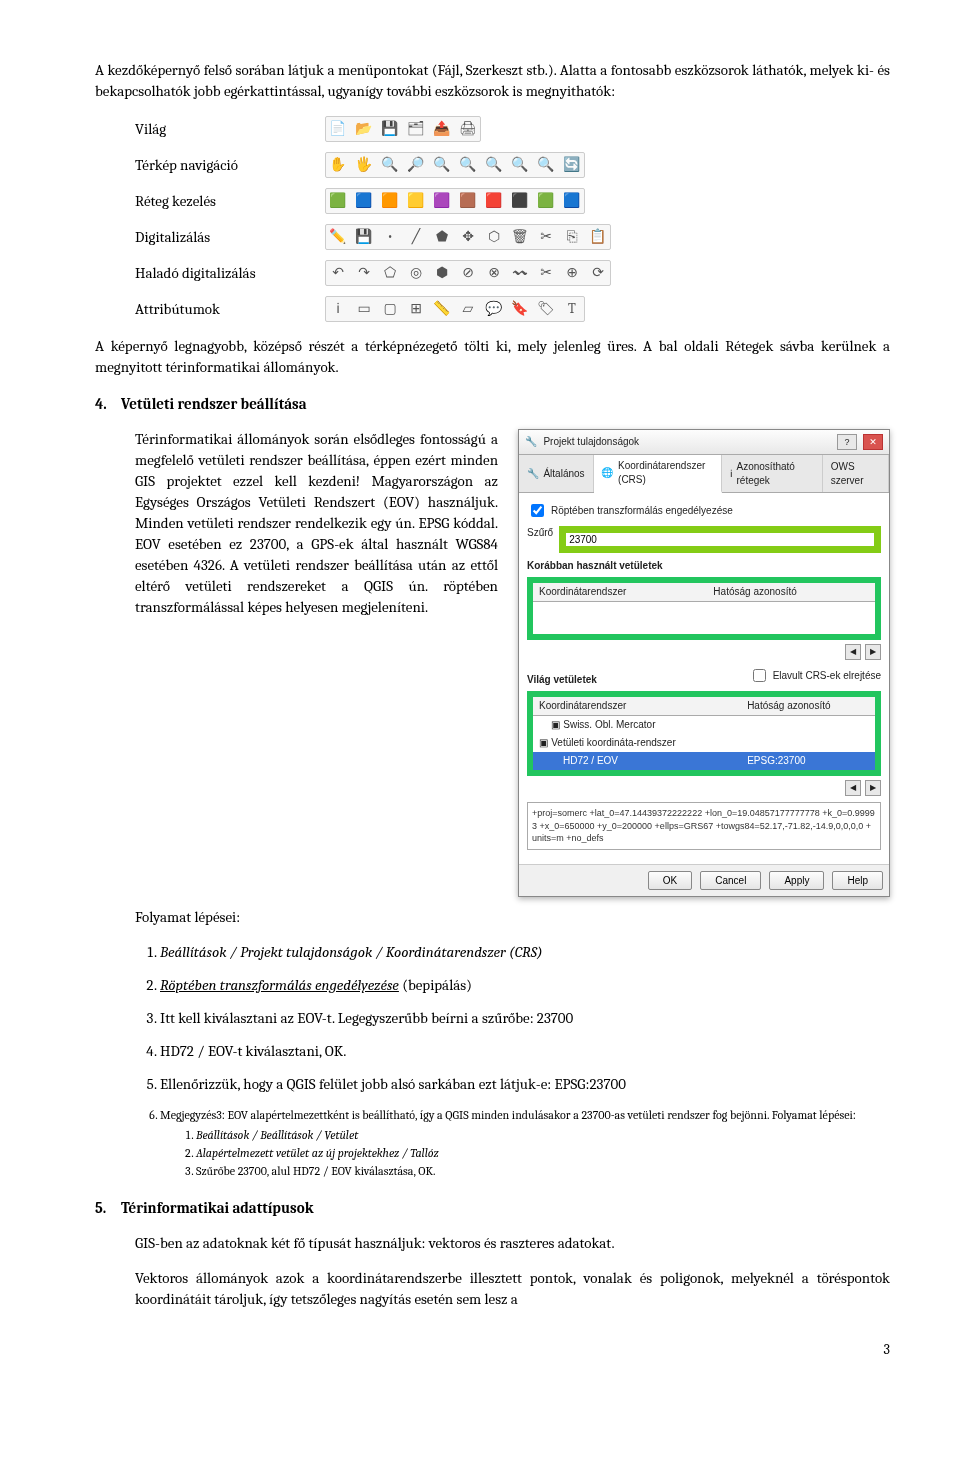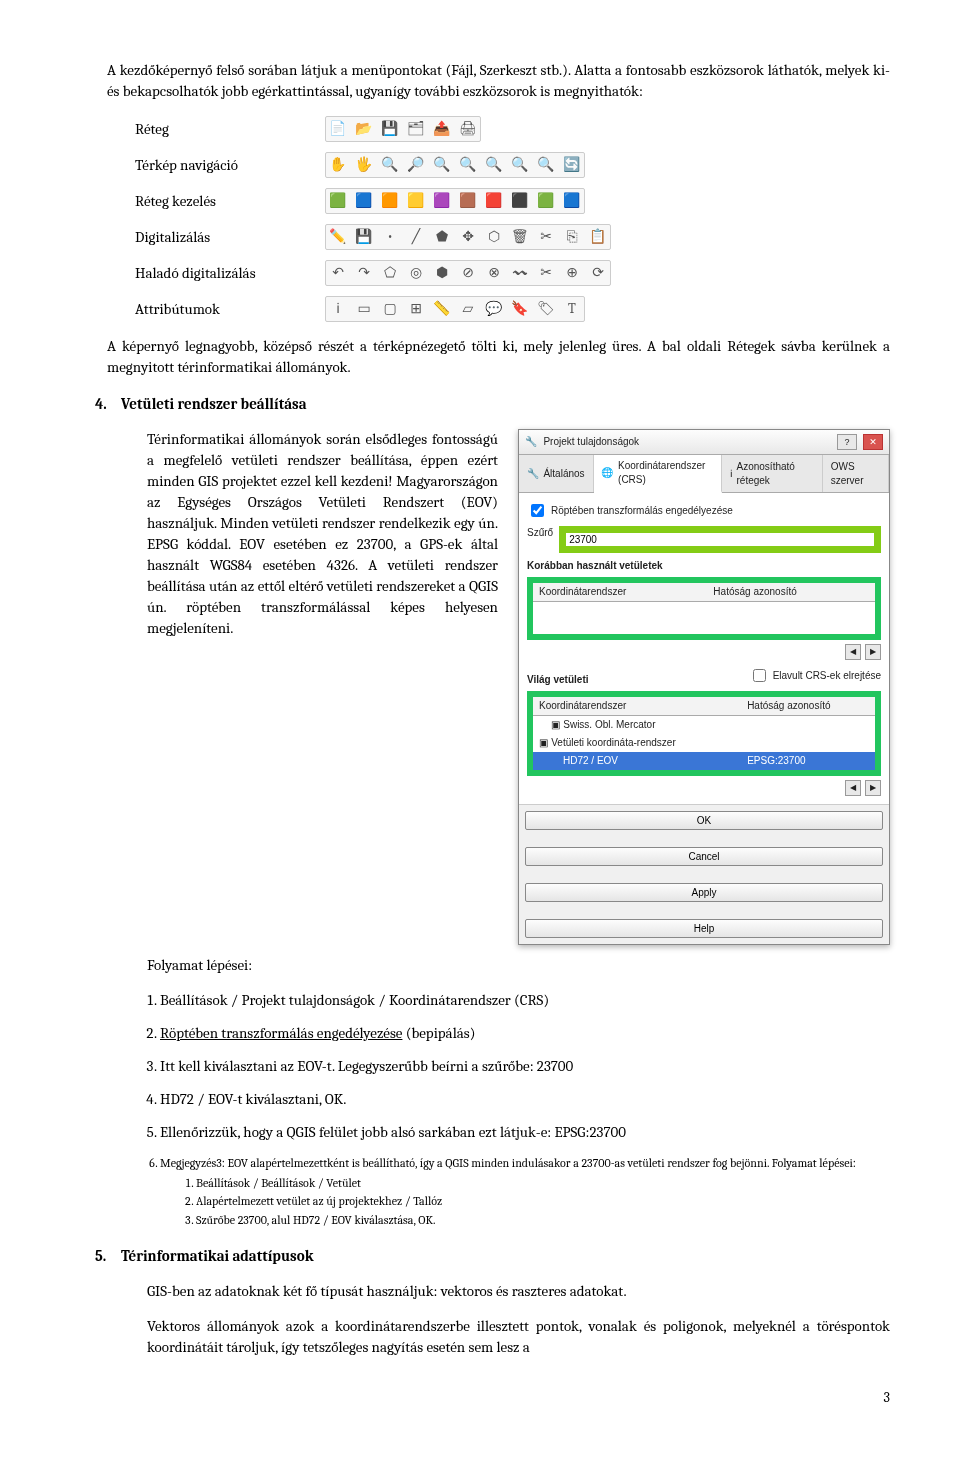--- a/index.html
+++ b/index.html
@@ -6,21 +6,21 @@
     font-family: Cambria, Georgia, 'Times New Roman', serif;
     font-size: 15px;
     color: #000;
     background: #fff;
     margin: 0;
     padding: 60px 70px 40px 95px;
     line-height: 1.4;
     width: 960px;
     box-sizing: border-box;
   }
-  p { margin: 0 0 14px 12px; text-align: justify; }
+  p { margin: 0 0 14px 0; text-align: justify; }
   .indent-block { margin-left: 40px; }
   .tool-row { display: flex; align-items: center; margin-bottom: 10px; }
   .tool-label { width: 190px; }
   .toolbar {
     display: inline-flex;
     gap: 6px;
     padding: 2px;
     background: #f7f7f7;
     border: 1px solid #ccc;
     border-radius: 2px;
@@ -28,21 +28,21 @@
   }
   .toolbar .ico {
     width: 20px; height: 20px;
     display: inline-flex; align-items: center; justify-content: center;
     font-size: 14px;
     color: #555;
   }
   .section-title { font-weight: bold; margin: 16px 0 14px 0; }
   .num-list { margin: 0; padding-left: 65px; }
   .num-list li { margin-bottom: 12px; text-align: justify; }
-  .italic { }
+  .italic { font-style: italic; }
   .underline { text-decoration: underline; }
   .small-note { font-size: 12px; line-height: 1.35; }
   .sub-list { list-style: decimal; padding-left: 36px; margin: 4px 0 0 0; }
   .sub-list li { margin-bottom: 2px; font-size: 12px; }
   .two-col { display: flex; gap: 20px; align-items: flex-start; }
   .two-col .col-text { flex: 1; text-align: justify; }
   .dialog {
     width: 370px;
     border: 1px solid #888;
     background: #f0f0f0;
@@ -91,39 +91,39 @@
   .crs-table td { padding: 2px 6px; }
   .crs-table tr.sel td { background: #3a76d6; color: #fff; }
   .scroll-btn {
     width: 14px; height: 14px; border: 1px solid #999; background: #e8e8e8;
     display: inline-flex; align-items: center; justify-content: center; font-size: 8px;
   }
   .proj-string {
     border: 1px solid #aaa; background: #fff; padding: 4px;
     font-size: 9px; color: #333; margin: 6px 0; word-break: break-all;
   }
-  .dlg-buttons { display: flex; justify-content: flex-end; gap: 17px; padding: 6px; background: #f0f0f0; border-top: 1px solid #ccc; flex-direction: column; }
+  .dlg-buttons { display: flex; justify-content: flex-end; gap: 8px; padding: 6px; background: #f0f0f0; border-top: 1px solid #ccc; }
   .dlg-buttons button {
     font-family: Tahoma, Arial, sans-serif; font-size: 10px;
     padding: 3px 14px; border: 1px solid #888; background: linear-gradient(#fdfdfd,#e5e5e5);
     border-radius: 2px;
   }
   .page-number { text-align: right; margin-top: 30px; font-size: 14px; }
   .hanging { padding-left: 40px; }
   .hanging-item { display: flex; }
   .hanging-item .nlabel { width: 26px; flex-shrink: 0; }
 </style>
 </head>
 <body>
 
 <p>A kezdőképernyő felső sorában látjuk a menüpontokat (Fájl, Szerkeszt stb.). Alatta a fontosabb eszközsorok láthatók, melyek ki- és bekapcsolhatók jobb egérkattintással, ugyanígy további eszközsorok is megnyithatók:</p>
 
 <div class="indent-block">
   <div class="tool-row">
-    <span class="tool-label">Réteg</span>
+    <span class="tool-label">Világ</span>
     <span class="toolbar">
       <span class="ico">📄</span>
       <span class="ico">📂</span>
       <span class="ico">💾</span>
       <span class="ico">🗂</span>
       <span class="ico">📤</span>
       <span class="ico">🖨</span>
     </span>
   </div>
   <div class="tool-row">
@@ -264,21 +264,21 @@
               <td style="height:28px"></td>
               <td></td>
             </tr>
       </tbody>
         </table>
       <div style="display:flex;justify-content:flex-end;gap:4px;">
         <span class="scroll-btn">◀</span>
         <span class="scroll-btn">▶</span>
       </div>
       <div style="display:flex;align-items:center;margin-top:6px;">
-        <div class="dlg-group-title" style="flex:1">Világ vetületi</div>
+        <div class="dlg-group-title" style="flex:1">Világ vetületek</div>
         <label style="font-weight:normal;">
           <input type="checkbox" style="">
           <span>Elavult CRS-ek elrejtése</span>
         </label>
       </div>
       <table class="crs-table">
         <tbody>
             <tr>
               <th>Koordinátarendszer</th>
               <th>Hatóság azonosító</th>
@@ -294,20 +294,21 @@
         <tr class="sel">
               <td style="padding-left:30px;">HD72 / EOV</td>
               <td>EPSG:23700</td>
             </tr>
       </tbody>
         </table>
       <div style="display:flex;justify-content:flex-end;gap:4px;">
         <span class="scroll-btn">◀</span>
         <span class="scroll-btn">▶</span>
       </div>
+      <div class="proj-string">+proj=somerc +lat_0=47.14439372222222 +lon_0=19.04857177777778 +k_0=0.99993 +x_0=650000 +y_0=200000 +ellps=GRS67 +towgs84=52.17,-71.82,-14.9,0,0,0,0 +units=m +no_defs</div>
     </div>
     <div class="dlg-buttons">
       <button>OK</button>
       <button>Cancel</button>
       <button>Apply</button>
       <button>Help</button>
     </div>
   </div>
 </div>
 

